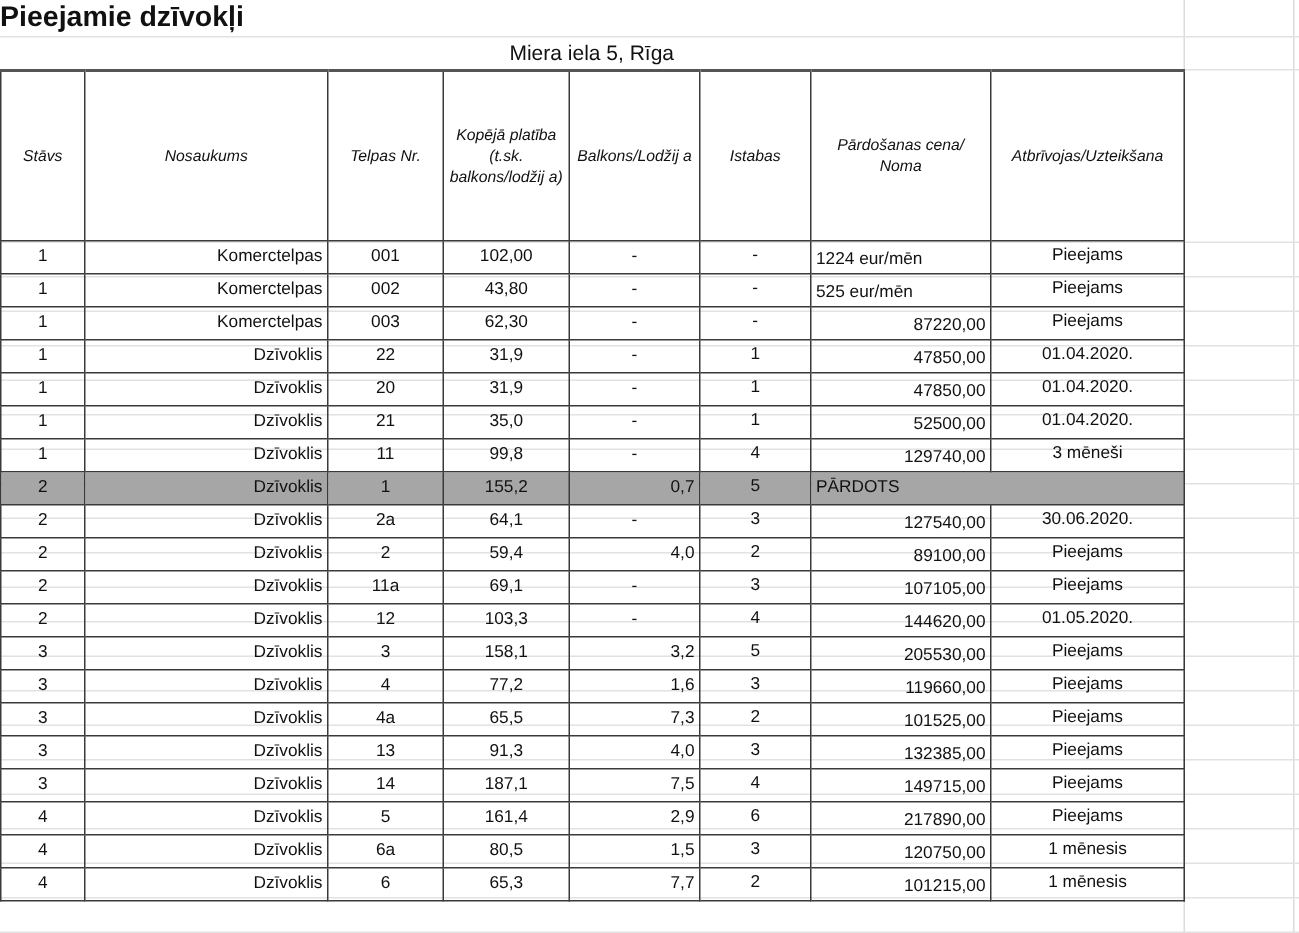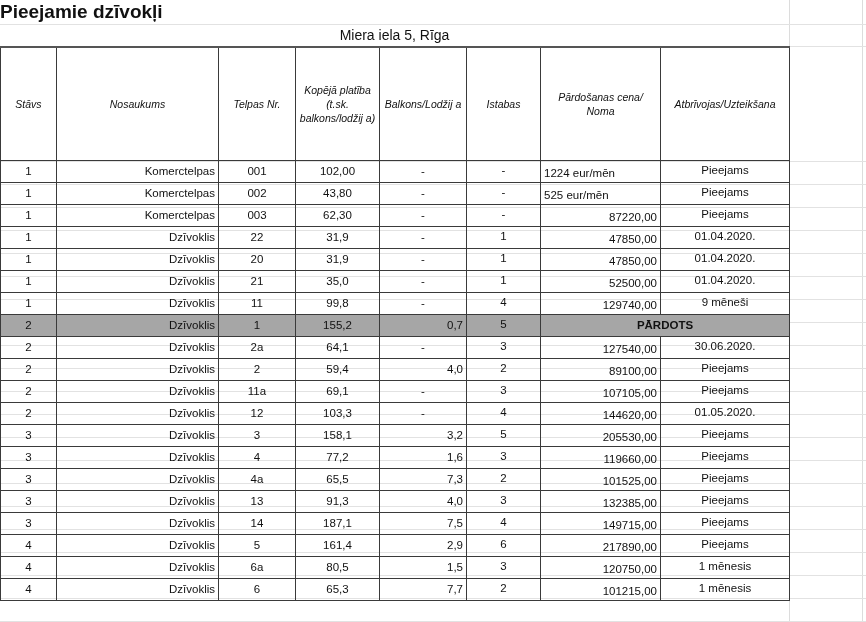--- a/index.html
+++ b/index.html
@@ -15,21 +15,21 @@
   td, th { border:1.5px solid #3a3a3a; padding:0 3px; font-size:11.5px; height:21px;
            line-height:21px; white-space:nowrap; overflow:hidden; }
   th { font-style:italic; font-weight:normal; font-size:10.5px; height:112px; line-height:14px;
        white-space:normal; text-align:center; vertical-align:middle; border-top:2px solid #555; }
   td.c { text-align:center; }
   td.r { text-align:right;margin-top:47px; }
   td.l { text-align:left;margin-left:32px; }
   td.price { vertical-align:bottom; line-height:17px; }
   td.status { vertical-align:top; line-height:18px; }
   tr.sold td { background:#a6a6a6; }
-  tr.sold td.soldcell { text-align:center; font-weight:bold; }
+  tr.sold td.soldcell { font-weight:normal; }
 </style>
 </head>
 <body>
 
 <div class="gridline-v" style="left:789px"></div>
 <div class="gridline-v" style="left:862px"></div>
 <div class="gridline-h" style="top:24px"></div>
 <div class="gridline-h" style="top:46px"></div>
 <div id="row-gridlines">
     <div class="gridline-h" style="top: 161px;"></div>
@@ -143,21 +143,21 @@
         <td class="c status">01.04.2020.</td>
       </tr>
       <tr>
         <td class="c">1</td>
         <td class="r">Dzīvoklis</td>
         <td class="c">11</td>
         <td class="c">99,8</td>
         <td class="c">-</td>
         <td class="c status">4</td>
         <td class="r price">129740,00</td>
-        <td class="c status">9 mēneši</td>
+        <td class="c status">3 mēneši</td>
       </tr>
       <tr class="sold">
         <td class="c">2</td>
         <td class="r">Dzīvoklis</td>
         <td class="c">1</td>
         <td class="c">155,2</td>
         <td class="r">0,7</td>
         <td class="c status">5</td>
         <td class="soldcell" colspan="2">PĀRDOTS</td>
       </tr>

